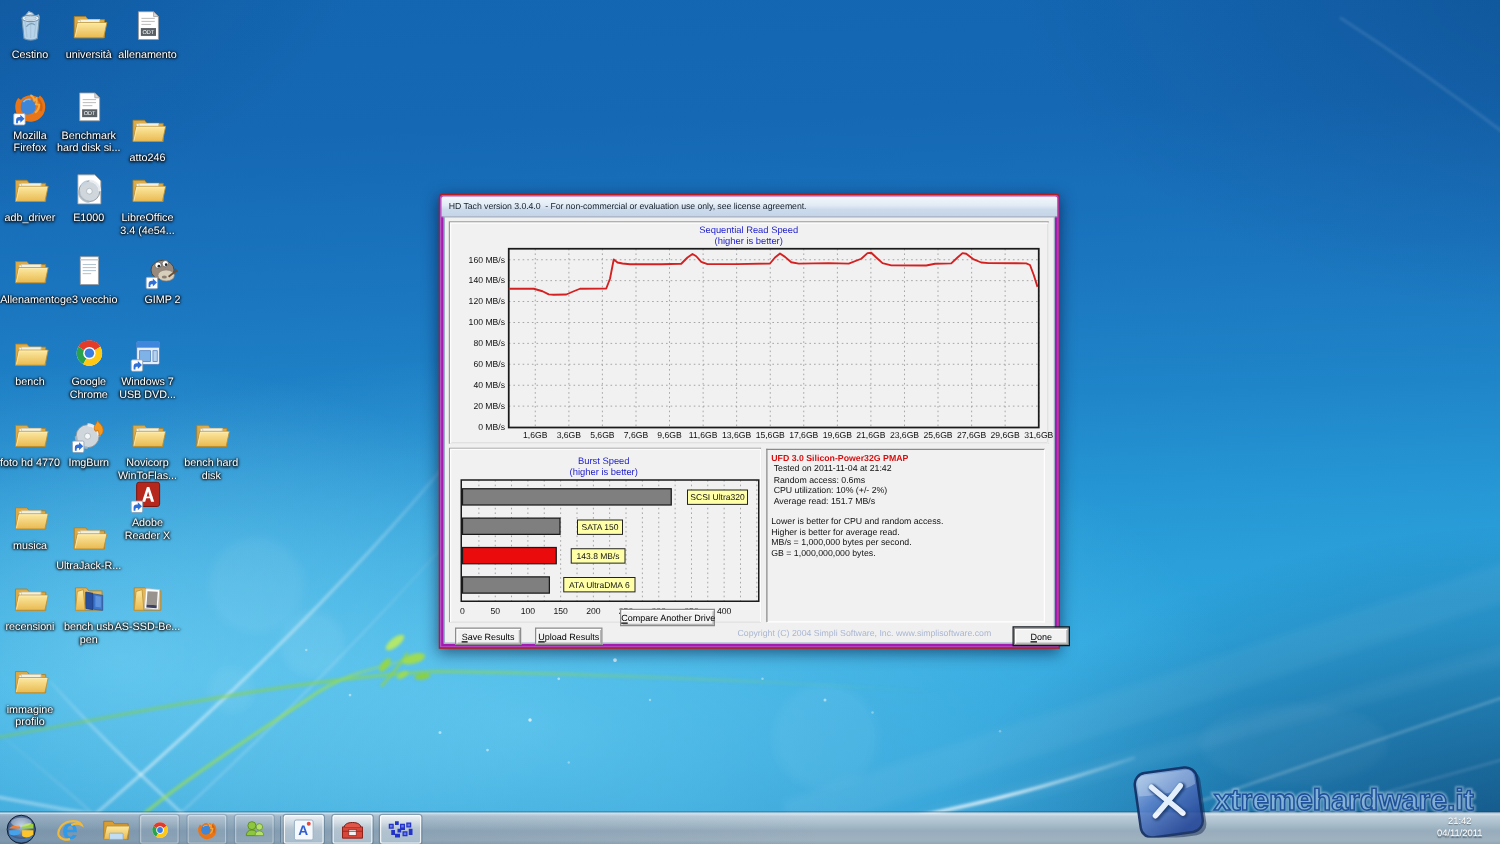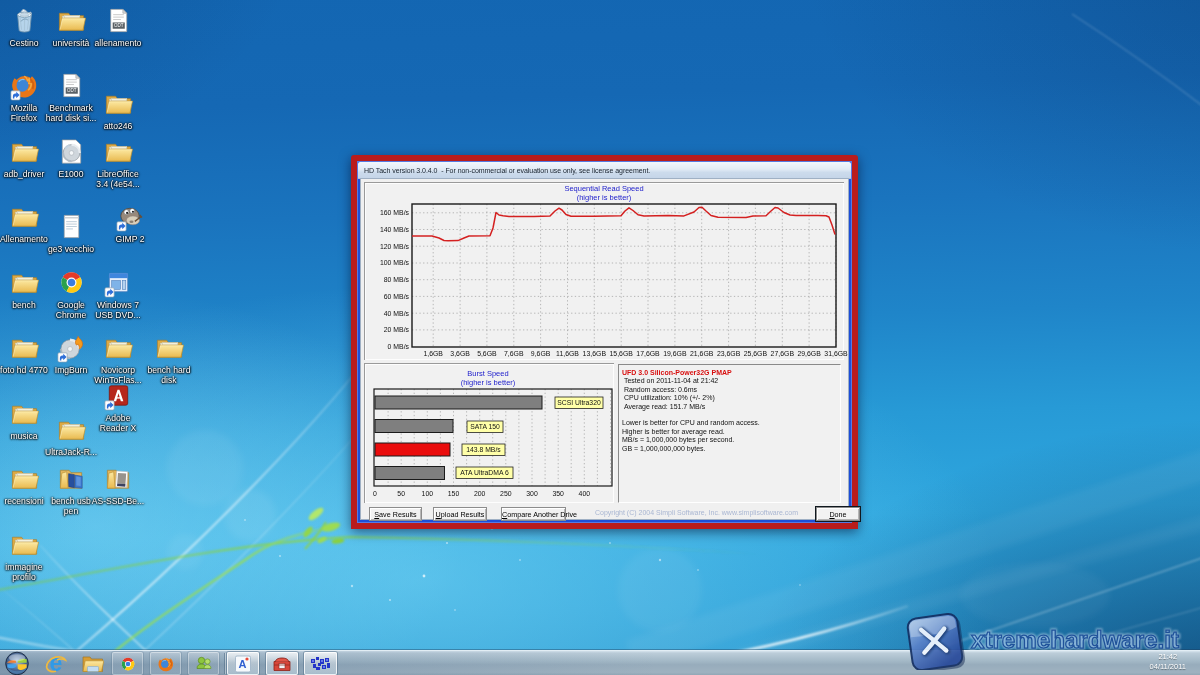--- a/index.html
+++ b/index.html
@@ -12,21 +12,21 @@
  radial-gradient(820px 500px at 108% -6%, rgba(8,45,95,.32), rgba(8,45,95,0) 60%),
  radial-gradient(620px 400px at -6% -10%, rgba(8,45,95,.28), rgba(8,45,95,0) 60%),
  linear-gradient(178deg,#1366b2 0%,#1568b4 16%,#1a74be 32%,#1f85c9 48%,#279ad6 62%,#2ea6de 76%,#2a9ed7 88%,#2492cc 100%);}
 #fx{position:absolute;left:0;top:0;}
 .ic{position:absolute;width:72px;text-align:center;}
 .ic svg{width:31px;height:31px;display:block;margin:0 auto;}
 .ic .lb{margin-top:2px;color:#fff;font-size:8.6px;line-height:10.3px;
  text-shadow:0 1px 2px rgba(0,0,0,.9),0 0 2px rgba(0,0,0,.85),1px 0 2px rgba(0,0,0,.7),-1px 0 2px rgba(0,0,0,.7);}
 
 #win{position:absolute;left:351px;top:155px;width:495px;height:362px;
- background:#1d4ed8;border:6px solid #b91c1c;border-radius:3px 3px 0 0;
+ background:#a21caf;border:1px solid #b91c1c;border-radius:3px 3px 0 0;
  box-shadow:0 3px 12px rgba(0,10,40,.55),0 0 0 1px rgba(255,255,255,.25) inset;}
 #tbar{position:absolute;left:1px;right:1px;top:1px;height:16px;border-radius:2px 2px 0 0;
  background:linear-gradient(#f2f7fc 0%,#e2ebf5 45%,#ccdbec 65%,#c5d5e8 100%);
  border-bottom:1px solid #aebfd4;}
 #tbar span{position:absolute;left:6px;top:4.5px;font-size:7px;color:#16202c;letter-spacing:-.05px;}
 #client{position:absolute;left:3px;top:17px;right:3px;bottom:3px;background:#f0f0f0;border:1px solid #9fb0c4;}
 #info{position:absolute;left:261px;top:203px;width:223px;height:139px;background:#f1f1f1;
  border-top:1px solid #8a8a8a;border-left:1px solid #8a8a8a;border-bottom:1px solid #fff;border-right:1px solid #fff;
  font-size:7px;line-height:8.4px;color:#111;padding:4px 0 0 3px;box-sizing:border-box;}
 #info .rd{color:#d80f0f;font-weight:bold;}
@@ -311,21 +311,21 @@
       <use href="#fold"></use>
     </svg>
     <div class="lb">LibreOffice<br>3.4 (4e54...</div>
   </div>
 <div class="ic" style="left:-12px;top:201px">
     <svg viewBox="0 0 32 32">
       <use href="#fold"></use>
     </svg>
     <div class="lb">Allenamento</div>
   </div>
-<div class="ic" style="left:35px;top:211px">
+<div class="ic" style="left:35px;top:201px">
     <svg viewBox="0 0 32 32">
       <use href="#note"></use>
     </svg>
     <div class="lb">ge3 vecchio</div>
   </div>
 <div class="ic" style="left:94px;top:201px">
     <svg viewBox="0 0 32 32">
       <use href="#gimp"></use>
       <use href="#sarr"></use>
     </svg>
@@ -545,21 +545,21 @@
 &nbsp;Random access: 0.6ms<br>
 &nbsp;CPU utilization: 10% (+/- 2%)<br>
 &nbsp;Average read: 151.7 MB/s<br>
 <br>
 Lower is better for CPU and random access.<br>
 Higher is better for average read.<br>
 MB/s = 1,000,000 bytes per second.<br>
 GB = 1,000,000,000 bytes.</div>
 <div class="btn" style="left:12px;top:346px;width:53px"><u>S</u>ave Results</div>
 <div class="btn" style="left:76px;top:346px;width:54px"><u>U</u>pload Results</div>
-<div class="btn" style="left:144px;top:346px;width:65px"><u>C</u>ompare Another Drive</div>
+<div class="btn" style="left:144px;top:331px;width:76px"><u>C</u>ompare Another Drive</div>
 <div id="copyr">Copyright (C) 2004 Simpli Software, Inc. www.simplisoftware.com</div>
 <div class="btn" id="done" style="left:459px;top:346px;width:44px"><u>D</u>one</div>
 </div>
 <div id="task">
 <svg style="position:absolute;left:4px;top:0px" width="26" height="25" viewBox="0 0 26 25">
  <defs>
         <radialGradient id="orb" cx=".5" cy=".4" r=".8">
   <stop offset="0" stop-color="#a9c2de"></stop>
           <stop offset=".5" stop-color="#47648f"></stop>
           <stop offset="1" stop-color="#1d3050"></stop>

